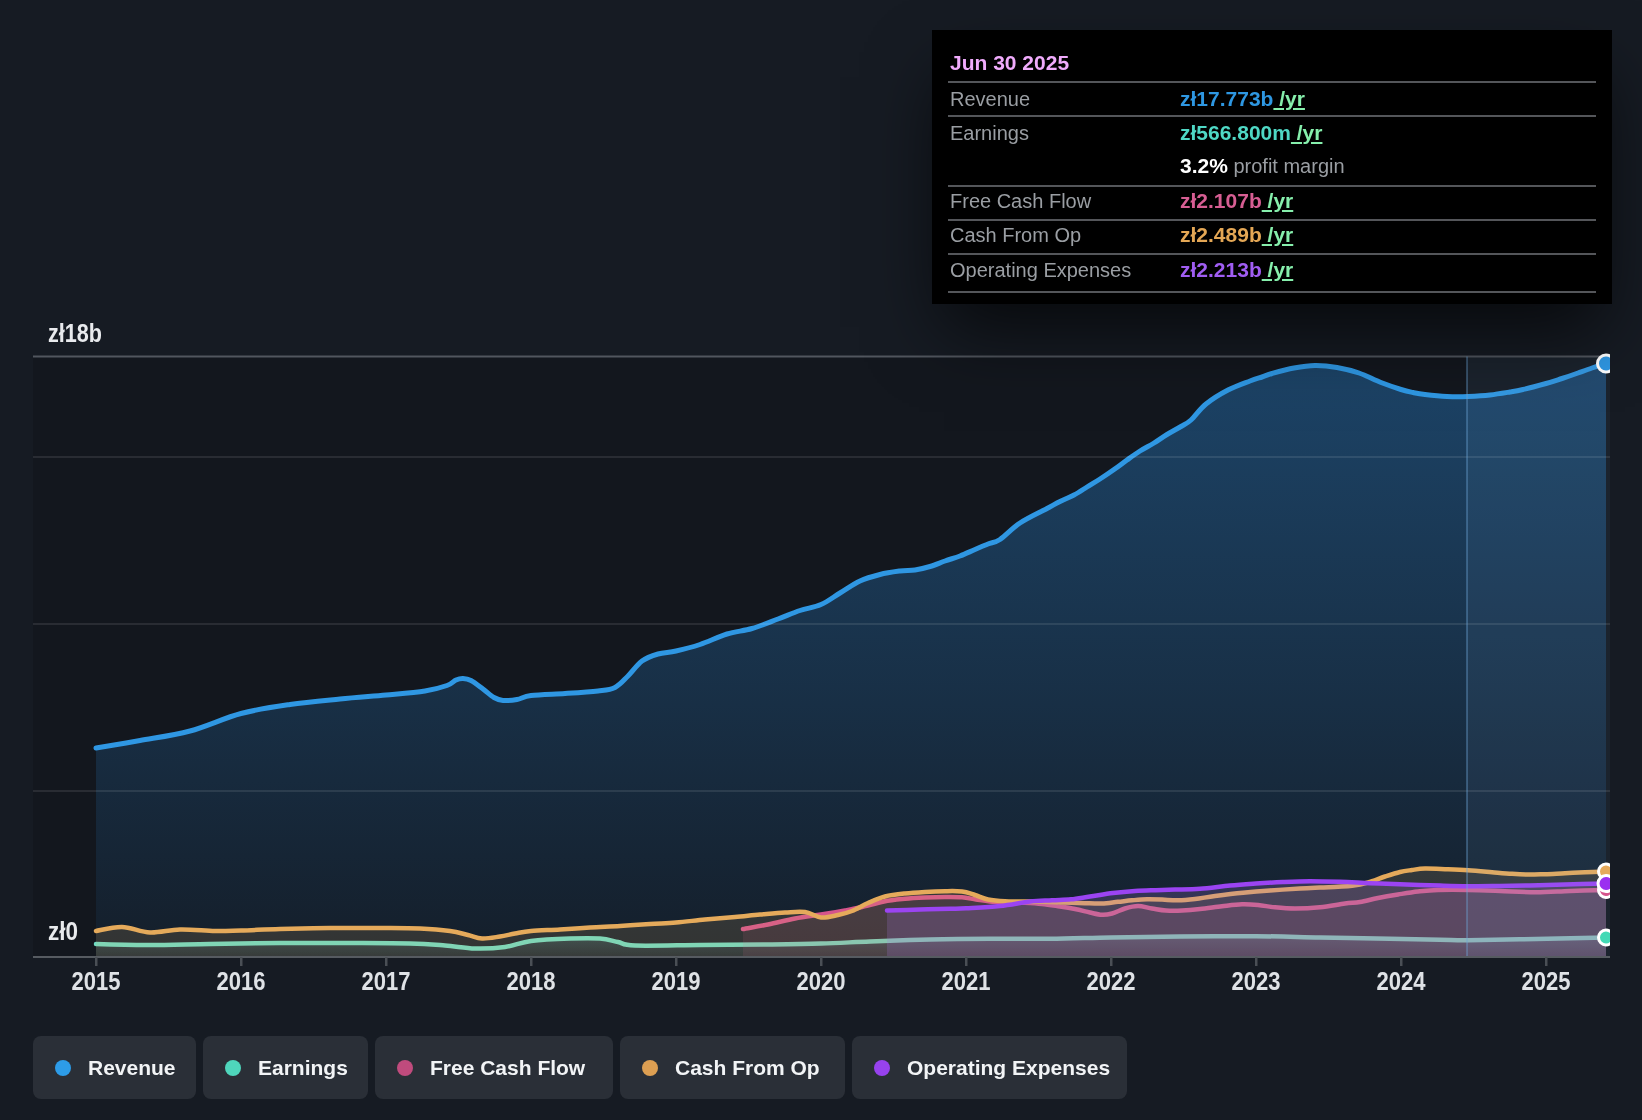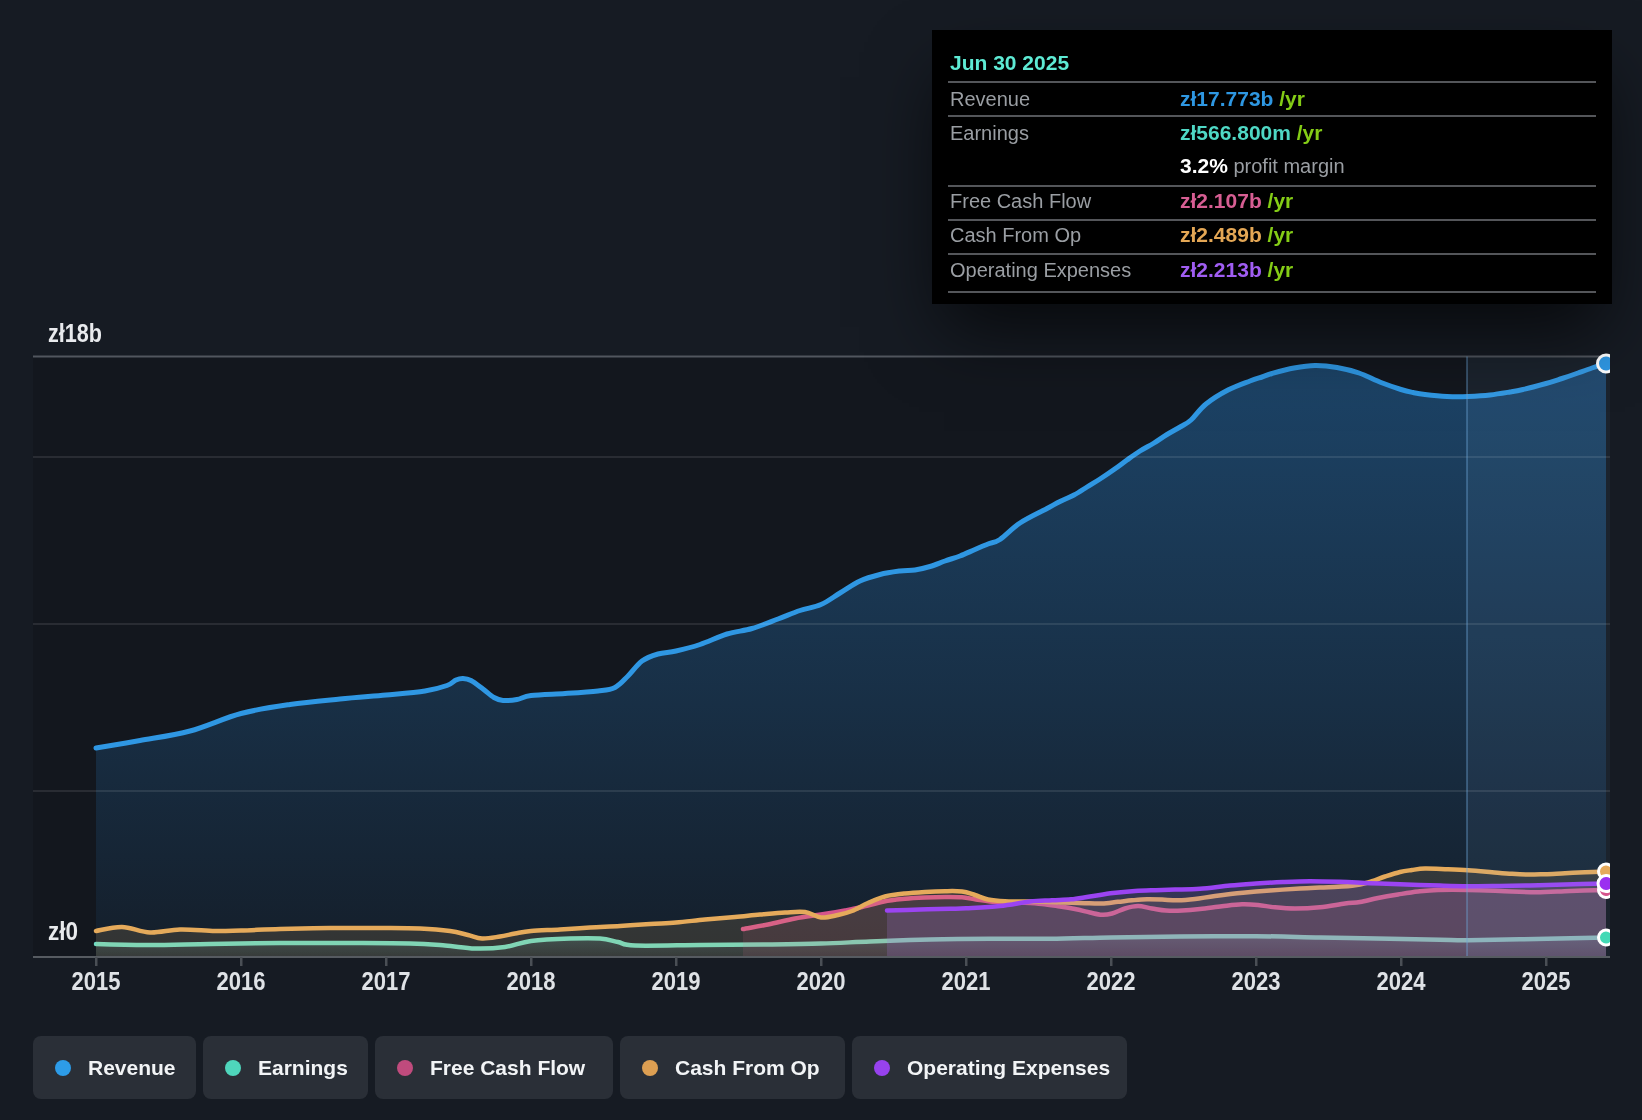--- a/index.html
+++ b/index.html
@@ -1,25 +1,25 @@
 <!DOCTYPE html>
 <html><head>
 <meta charset="utf-8">
 <style>
 html,body{margin:0;padding:0;background:#161b23;width:1642px;height:1120px;overflow:hidden;}
 body{font-family:"Liberation Sans",sans-serif;position:relative;}
 .vlbl{fill:#e8eaed;font-size:25px;font-weight:700;font-family:"Liberation Sans",sans-serif;}
 .axlbl{fill:#dfe2e6;font-size:25px;font-weight:700;font-family:"Liberation Sans",sans-serif;}
 .tt{position:absolute;left:932px;top:30px;width:680px;height:274px;background:#000;box-shadow:0 35px 70px -12px rgba(0,0,0,0.7);}
-.ttitle{position:absolute;left:18px;top:21px;font-size:21px;font-weight:700;color:#5eead4;}
+.ttitle{position:absolute;left:18px;top:21px;font-size:21px;font-weight:700;color:#f0abfc;}
 .tsep{position:absolute;left:16px;right:16px;height:1.5px;background:#54565a;}
 .trow{position:absolute;left:18px;right:16px;height:30px;line-height:30px;white-space:nowrap;}
 .tlbl{font-size:20px;color:#9a9ea3;}
 .tval{position:absolute;left:230px;font-size:21px;font-weight:700;}
-.yr{color:#84cc16;}
+.yr{color:#86efac;text-decoration:underline;}
 .pm{color:#9a9ea3;font-weight:400;font-size:20px;margin-top:37px;}
 .pill{position:absolute;top:1036px;height:63px;background:#2a2f37;border-radius:8px;display:flex;align-items:center;}
 .dot{width:16px;height:16px;border-radius:50%;margin-left:22px;flex:none;}
 .ptxt{margin-left:17px;font-size:21px;font-weight:700;color:#f2f4f6;}
 </style>
 </head>
 <body>
 <svg width="1642" height="1120" viewBox="0 0 1642 1120" style="position:absolute;left:0;top:0">
 <defs>
 <linearGradient id="revg" x1="0" y1="356.5" x2="0" y2="957" gradientUnits="userSpaceOnUse">

